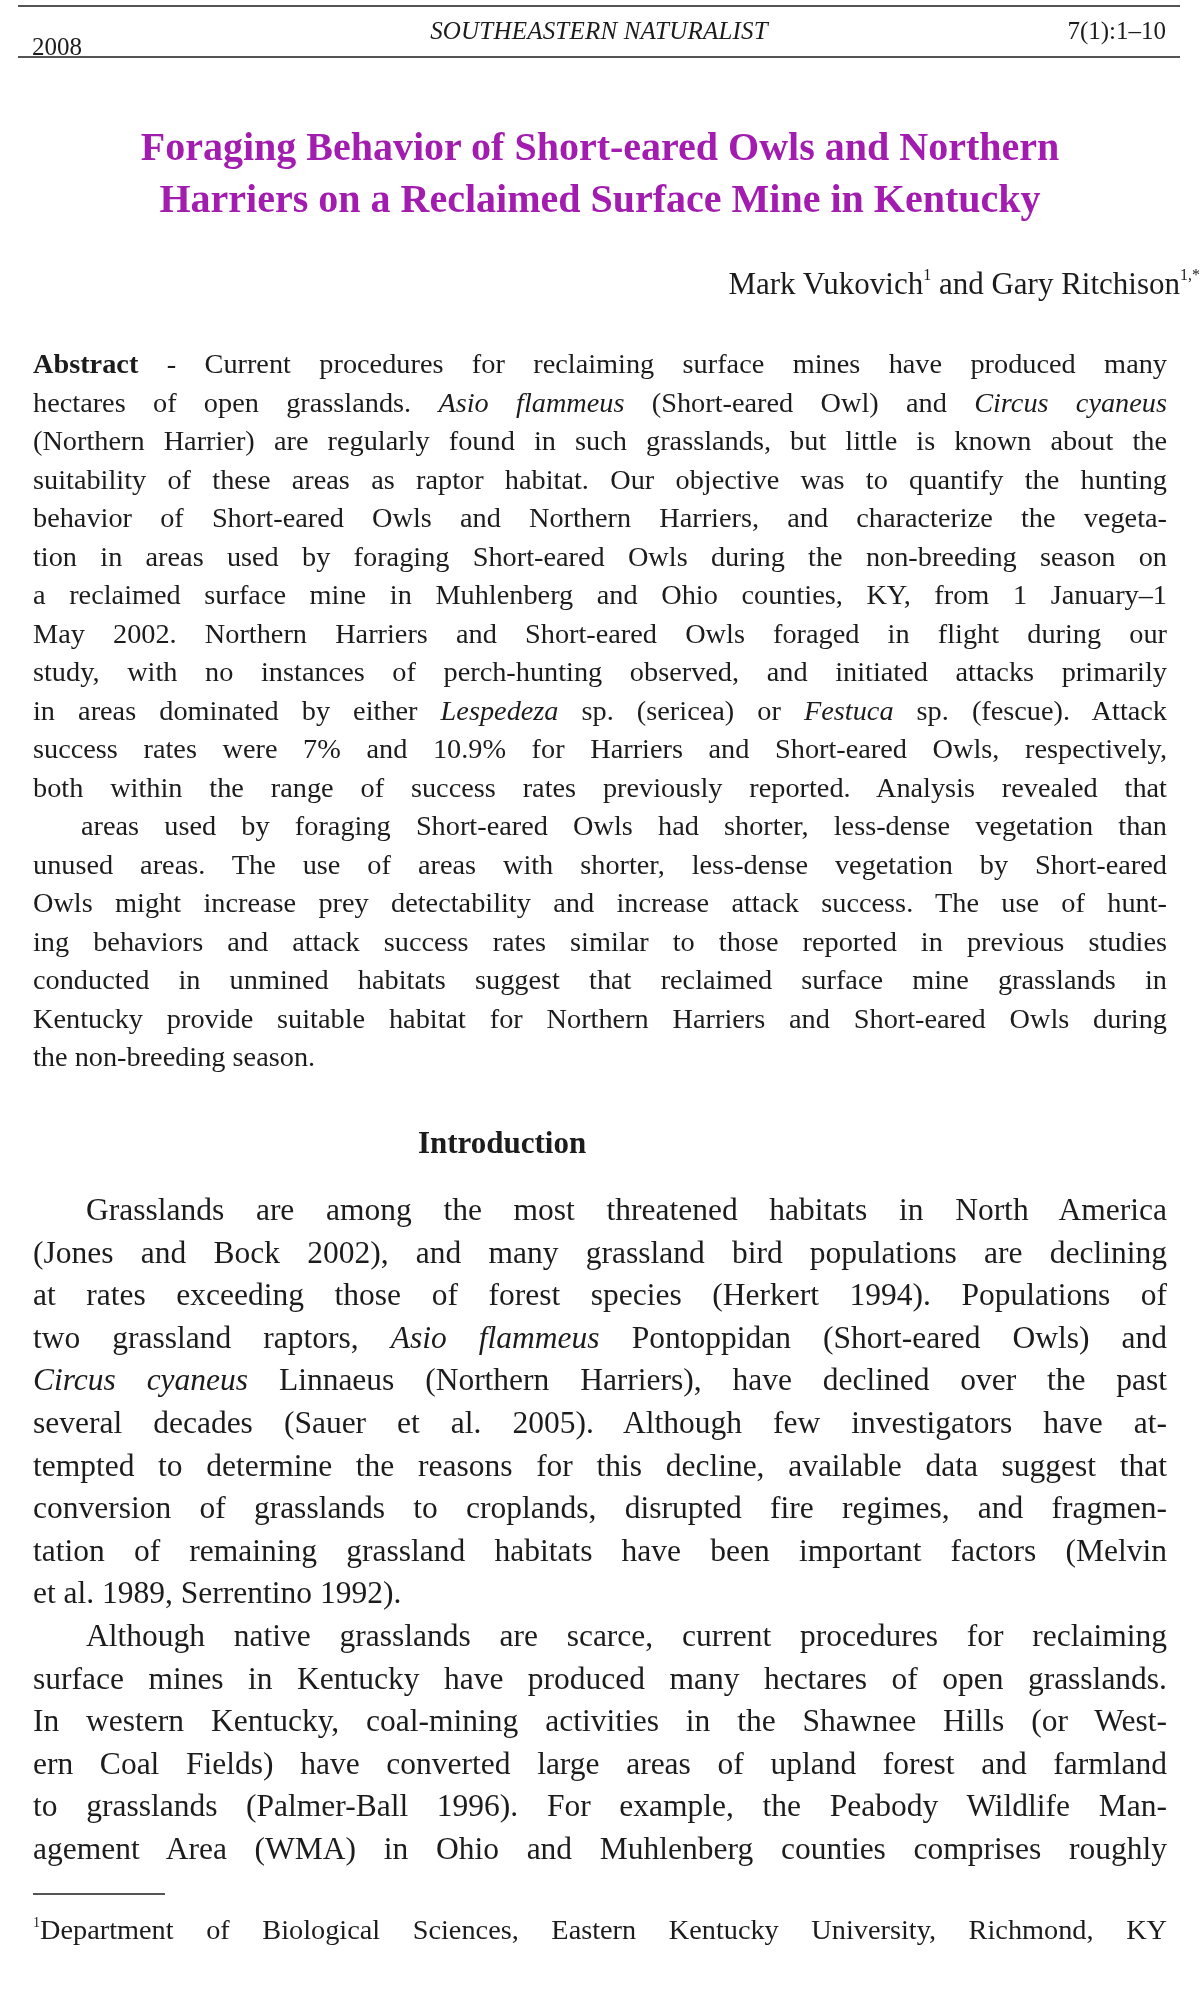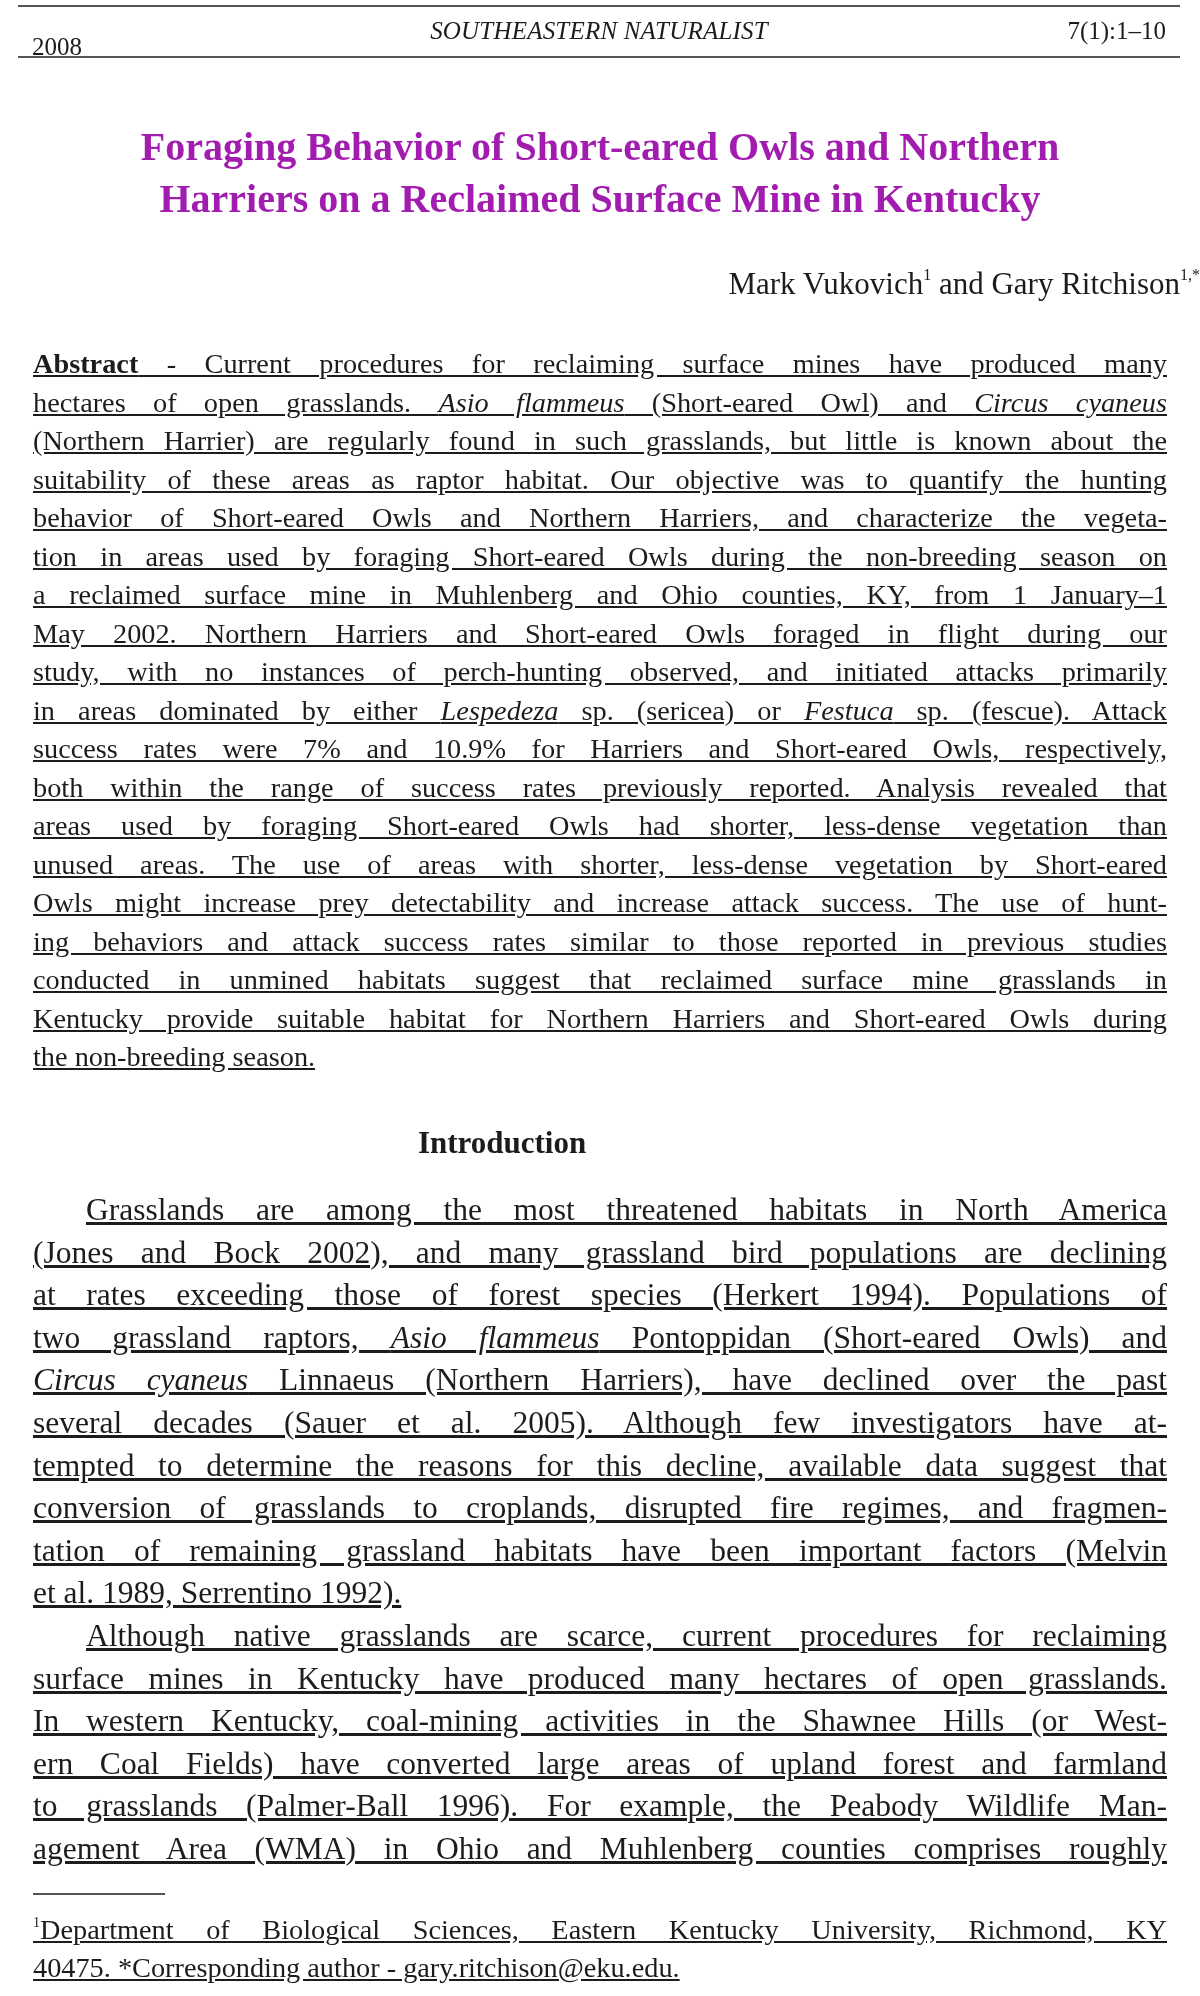--- a/index.html
+++ b/index.html
@@ -67,21 +67,20 @@
       font-size: 31px;
       line-height: 40px;
     }
     .authors sup { font-size: 16px; vertical-align: 14px; line-height: 0; }
 
     .textblock {
       position: absolute;
       left: 33px;
       width: 1134px;
       font-size: 28.3px;
-      text-decoration: underline;
     }
     .textblock .line {
       display: block;
       white-space: nowrap;
       text-align: justify;
       text-align-last: justify;
       height: 38.4px;
       line-height: 38.4px;
     }
     .textblock .line.last {
@@ -145,21 +144,21 @@
       <span class="line"><span style="white-space: pre;">(Northern Harrier) are regularly found in such grasslands, but little is known about the</span></span>
       <span class="line"><span style="white-space: pre;">suitability of these areas as raptor habitat. Our objective was to quantify the hunting</span></span>
       <span class="line"><span style="white-space: pre;">behavior of Short-eared Owls and Northern Harriers, and characterize the vegeta-</span></span>
       <span class="line"><span style="white-space: pre;">tion in areas used by foraging Short-eared Owls during the non-breeding season on</span></span>
       <span class="line"><span style="white-space: pre;">a reclaimed surface mine in Muhlenberg and Ohio counties, KY, from 1 January–1</span></span>
       <span class="line"><span style="white-space: pre;">May 2002. Northern Harriers and Short-eared Owls foraged in flight during our</span></span>
       <span class="line"><span style="white-space: pre;">study, with no instances of perch-hunting observed, and initiated attacks primarily</span></span>
       <span class="line"><span style="white-space: pre;">in areas dominated by either </span><i style="white-space: pre;">Lespedeza</i><span style="white-space: pre;"> sp. (sericea) or </span><i style="white-space: pre;">Festuca</i><span style="white-space: pre;"> sp. (fescue). Attack</span></span>
       <span class="line"><span style="white-space: pre;">success rates were 7% and 10.9% for Harriers and Short-eared Owls, respectively,</span></span>
       <span class="line"><span style="white-space: pre;">both within the range of success rates previously reported. Analysis revealed that</span></span>
-      <span class="line"><span style="white-space: pre;">areas used by foraging Short-eared Owls had shorter, less-dense vegetation than</span></span>
+      <span class="line"><span style="white-space: pre; margin-left: 48px;">areas used by foraging Short-eared Owls had shorter, less-dense vegetation than</span></span>
       <span class="line"><span style="white-space: pre;">unused areas. The use of areas with shorter, less-dense vegetation by Short-eared</span></span>
       <span class="line"><span style="white-space: pre;">Owls might increase prey detectability and increase attack success. The use of hunt-</span></span>
       <span class="line"><span style="white-space: pre;">ing behaviors and attack success rates similar to those reported in previous studies</span></span>
       <span class="line"><span style="white-space: pre;">conducted in unmined habitats suggest that reclaimed surface mine grasslands in</span></span>
       <span class="line"><span style="white-space: pre;">Kentucky provide suitable habitat for Northern Harriers and Short-eared Owls during</span></span>
       <span class="line last"><span style="white-space: pre;">the non-breeding season.</span></span>
     </div>
 
   <h2 class="intro-heading" style="margin:0;">Introduction</h2>
 
@@ -178,16 +177,15 @@
       <span class="line"><span style="white-space: pre;">surface mines in Kentucky have produced many hectares of open grasslands.</span></span>
       <span class="line"><span style="white-space: pre;">In western Kentucky, coal-mining activities in the Shawnee Hills (or West-</span></span>
       <span class="line"><span style="white-space: pre;">ern Coal Fields) have converted large areas of upland forest and farmland</span></span>
       <span class="line"><span style="white-space: pre;">to grasslands (Palmer-Ball 1996). For example, the Peabody Wildlife Man-</span></span>
       <span class="line"><span style="white-space: pre;">agement Area (WMA) in Ohio and Muhlenberg counties comprises roughly</span></span>
     </div>
 
   <div class="footnote-rule"></div>
   <div class="textblock footnotes">
     <span class="line"><sup>1</sup><span>Department of Biological Sciences, Eastern Kentucky University, Richmond, KY</span></span>
-    <span class="line last"><span>40475. *Corresponding author - gary.ritchison@eku.edu.</span></span>
   </div>
 
 </div>
 
 </body></html>

